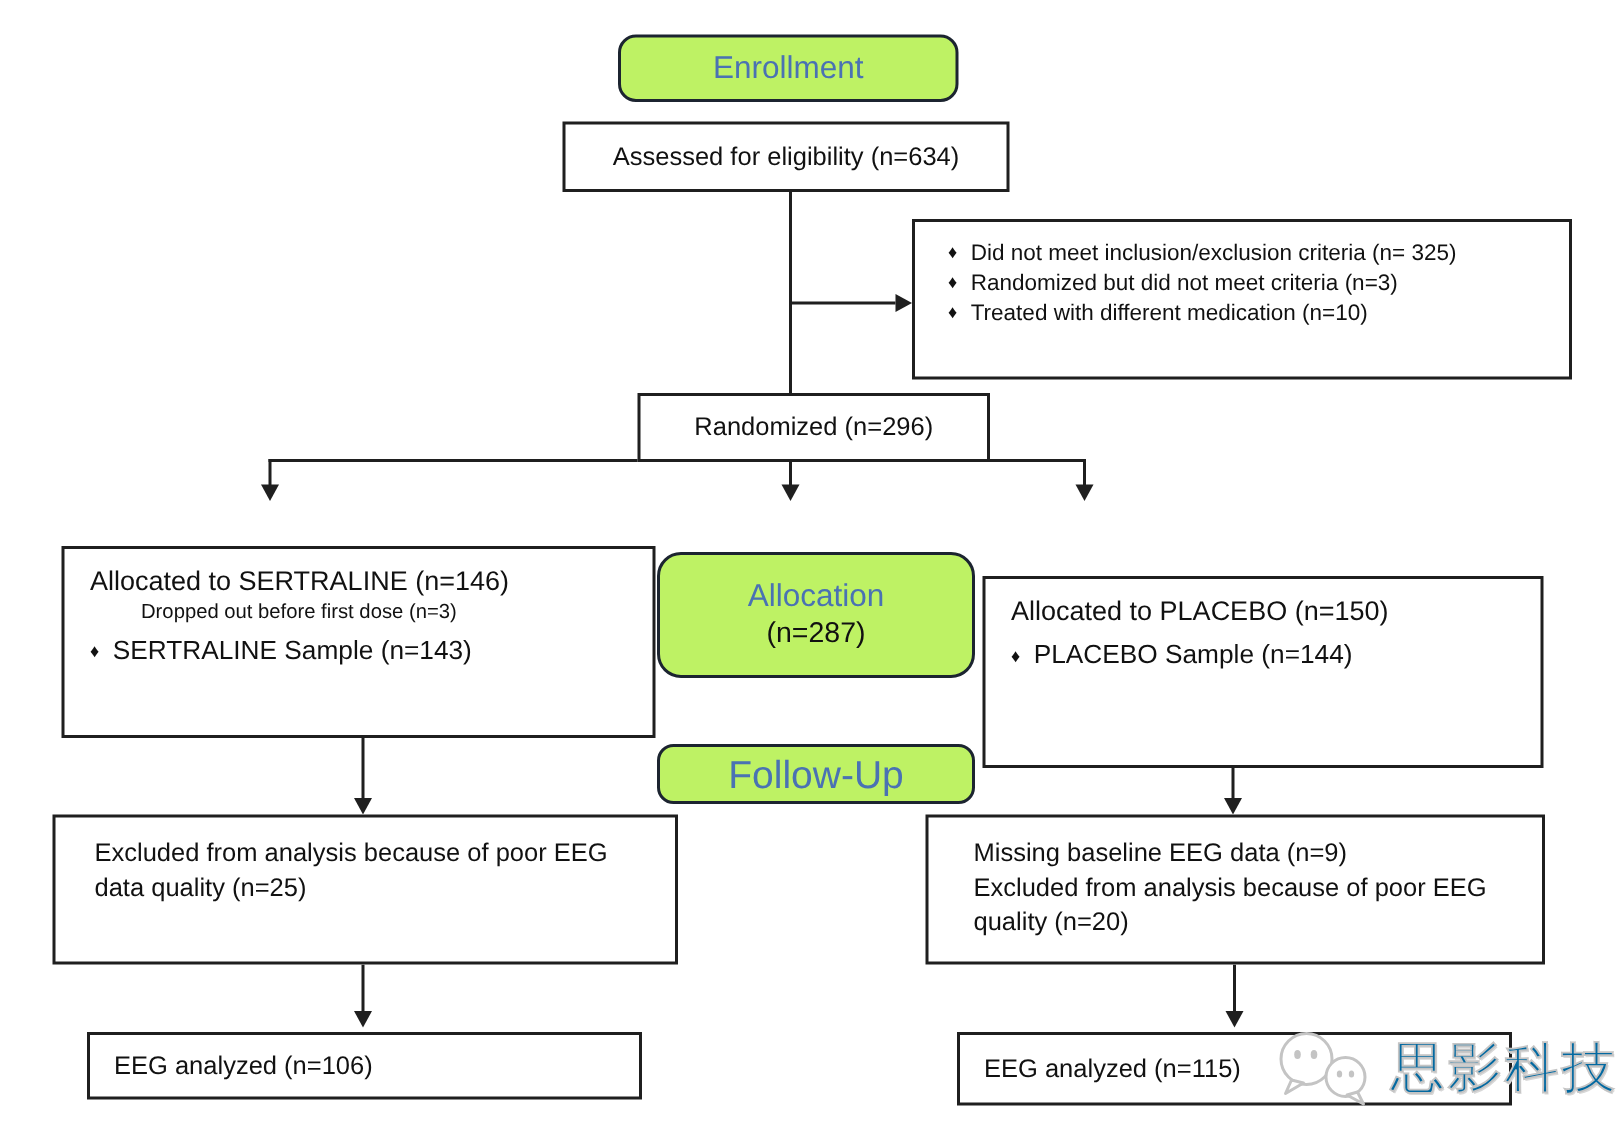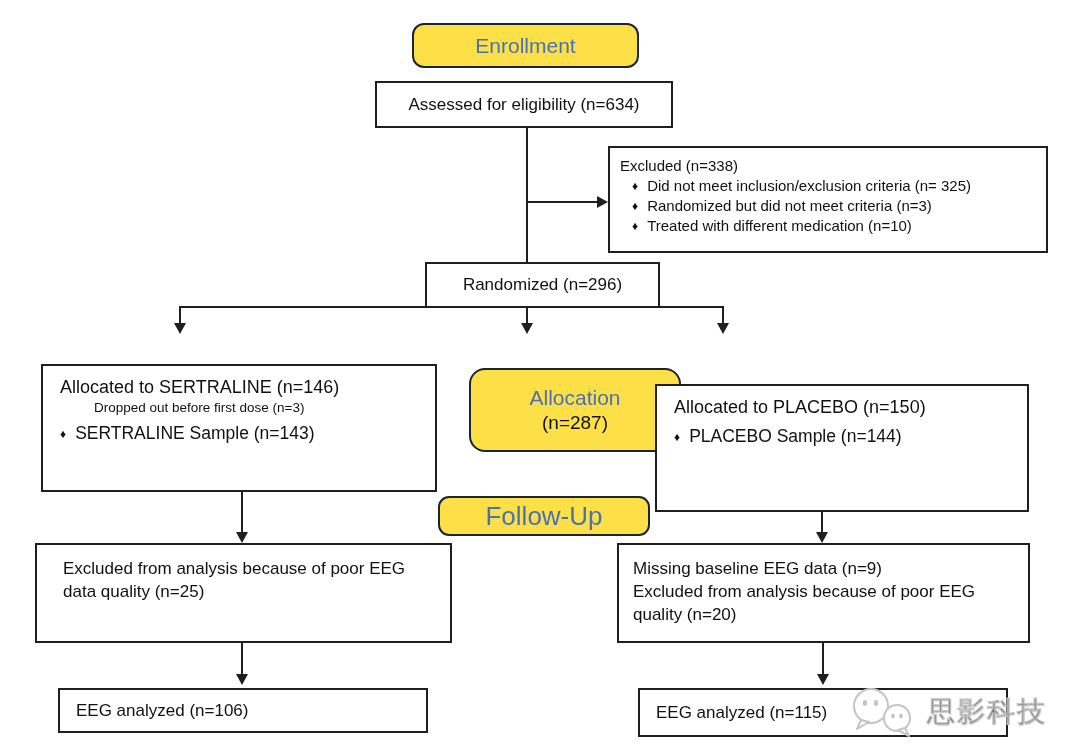--- a/index.html
+++ b/index.html
@@ -4,35 +4,35 @@
 <style>
   html,body{margin:0;padding:0;background:#ffffff;}
   #canvas{
     position:relative;width:1080px;height:753px;background:#ffffff;overflow:hidden;
     font-family:"Liberation Sans","DejaVu Sans",sans-serif;color:#111111;
   }
   .box{
     position:absolute;background:#ffffff;border:2px solid #1f1f1f;box-sizing:border-box;
   }
   .stage{
-    position:absolute;background:#fde047;border:2px solid #1c2430;box-sizing:border-box;
+    position:absolute;background:#bef264;border:2px solid #1c2430;box-sizing:border-box;
     border-radius:12px;display:flex;flex-direction:column;align-items:center;justify-content:center;
     color:#4a72b3;
   }
   .center-text{display:flex;align-items:center;}
   .line{position:absolute;background:#1f1f1f;}
   .ah-down{position:absolute;width:0;height:0;
     border-left:6px solid transparent;border-right:6px solid transparent;border-top:11px solid #1f1f1f;}
   .ah-right{position:absolute;width:0;height:0;
     border-top:6px solid transparent;border-bottom:6px solid transparent;border-left:11px solid #1f1f1f;}
   .bullet{font-size:12px;margin-right:9px;position:relative;top:-1px;}
   .excl-item{display:flex;align-items:baseline;padding-left:12px;margin-top:3px;font-size:15px;}
   .wm{position:absolute;left:845px;top:682px;display:flex;align-items:center;z-index:5;}
   .wm-text{
-    font-size:28px;letter-spacing:2px;color:#737373;
+    font-size:36px;letter-spacing:2px;color:#0369a1;
     -webkit-text-stroke:1.2px #c4c4c4;text-shadow:1px 1px 0 #d8d8d8;
   }
 </style>
 </head>
 <body>
 
 <div id="canvas">
 
   <div class="line" style="left:526px;top:128px;width:2px;height:134px;"></div>
   <div class="line" style="left:527px;top:201px;width:70px;height:2px;"></div>
@@ -58,21 +58,20 @@
 
   <div class="stage" style="left:412px;top:23px;width:227px;height:45px;">
     <span style="font-size:21px;">Enrollment</span>
   </div>
 
   <div class="box center-text" style="left:375px;top:81px;width:298px;height:47px;justify-content:center;font-size:17px;">
     <span>Assessed for eligibility (n=634)</span>
   </div>
 
   <div class="box" style="left:608px;top:146px;width:440px;height:107px;padding:9px 10px;">
-    <div style="font-size:15px;">Excluded (n=338)</div>
     <div class="excl-item">
       <span class="bullet">♦</span>
       <span>Did not meet inclusion/exclusion criteria (n= 325)</span>
     </div>
     <div class="excl-item">
       <span class="bullet">♦</span>
       <span>Randomized but did not meet criteria (n=3)</span>
     </div>
     <div class="excl-item">
       <span class="bullet">♦</span>
@@ -86,41 +85,41 @@
 
   <div class="box" style="left:41px;top:364px;width:396px;height:128px;padding:11px 0 0 17px;">
     <div style="font-size:18px;">Allocated to SERTRALINE (n=146)</div>
     <div style="font-size:13.5px;padding-left:34px;margin-top:2px;">Dropped out before first dose (n=3)</div>
     <div style="font-size:17.5px;margin-top:8px;display:flex;align-items:baseline;">
       <span class="bullet">♦</span>
       <span>SERTRALINE Sample (n=143)</span>
     </div>
   </div>
 
-  <div class="stage" style="left:438px;top:368px;width:212px;height:84px;border-radius:16px;margin-left:31px;">
+  <div class="stage" style="left:438px;top:368px;width:212px;height:84px;border-radius:16px;">
     <span style="font-size:21px;">Allocation</span>
     <span style="font-size:19px;color:#111111;margin-top:2px;">(n=287)</span>
   </div>
 
   <div class="box" style="left:655px;top:384px;width:374px;height:128px;padding:11px 0 0 17px;">
     <div style="font-size:18px;">Allocated to PLACEBO (n=150)</div>
     <div style="font-size:17.5px;margin-top:8px;display:flex;align-items:baseline;">
       <span class="bullet">♦</span>
       <span>PLACEBO Sample (n=144)</span>
     </div>
   </div>
 
   <div class="stage" style="left:438px;top:496px;width:212px;height:40px;border-radius:11px;">
     <span style="font-size:26px;">Follow-Up</span>
   </div>
 
   <div class="box" style="left:35px;top:543px;width:417px;height:100px;padding:13px 12px 0 26px;font-size:17px;line-height:1.35;">
     <div>Excluded from analysis because of poor EEG data quality (n=25)</div>
   </div>
-  <div class="box" style="left:617px;top:543px;width:413px;height:100px;padding:13px 12px 0 14px;font-size:17px;line-height:1.35;">
+  <div class="box" style="left:617px;top:543px;width:413px;height:100px;padding:13px 12px 0 30px;font-size:17px;line-height:1.35;">
     <div>Missing baseline EEG data (n=9)</div>
     <div>Excluded from analysis because of poor EEG quality (n=20)</div>
   </div>
 
   <div class="box center-text" style="left:58px;top:688px;width:370px;height:45px;padding-left:16px;font-size:17px;">
     <span>EEG analyzed (n=106)</span>
   </div>
   <div class="box center-text" style="left:638px;top:688px;width:370px;height:49px;padding-left:16px;font-size:17px;">
     <span>EEG analyzed (n=115)</span>
   </div>

